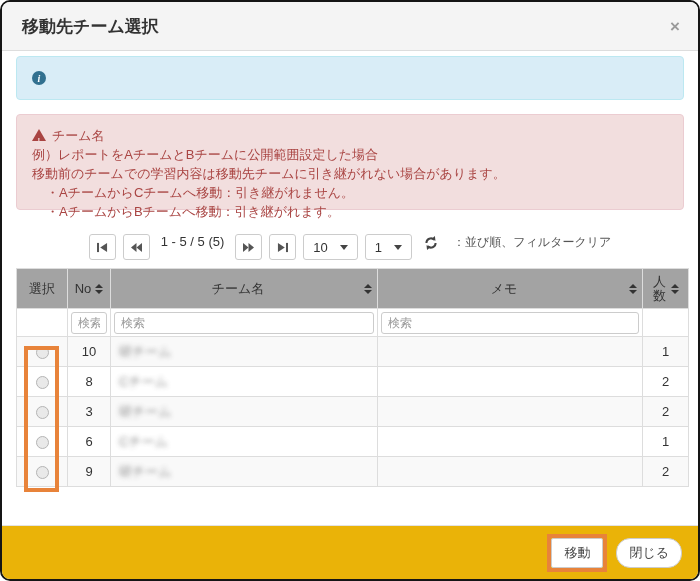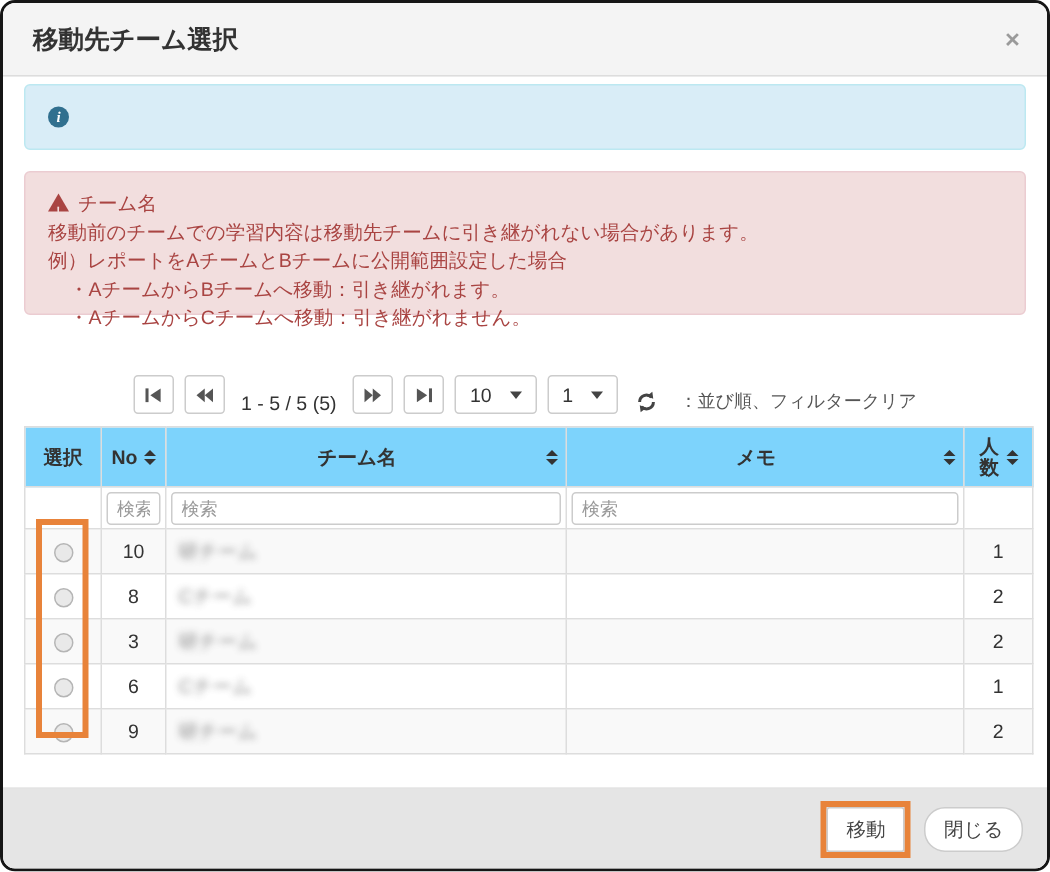--- a/index.html
+++ b/index.html
@@ -28,62 +28,62 @@
                    margin-top:14px; padding:11px 15px; line-height:19px; height:96px; }
   .warn-head { display:flex; align-items:center; gap:6px; }
   .warn-icon { position:relative; width:0; height:0; display:inline-block;
                border-left:7px solid transparent; border-right:7px solid transparent;
                border-bottom:12px solid #a94442; margin-top:-2px; }
   .warn-icon i { position:absolute; left:-1.5px; top:2.5px; color:#f2dede; font-size:8px;
                  font-style:normal; font-weight:bold; }
   .warn-indent { padding-left:14px; }
 
   
-  .pager { margin:40px auto 8px; display:flex; align-items:flex-end; justify-content:center;
+  .pager { margin:24px auto 8px; display:flex; align-items:flex-start; justify-content:center;
            gap:7px; font-size:13px; color:#333; }
   .pbtn { border:1px solid #ccc; background:#fff; border-radius:3px; height:26px;
           min-width:27px; display:inline-flex; align-items:center; justify-content:center;
           cursor:pointer; }
   .pinfo { padding:0 4px; }
   .psel { border:1px solid #ccc; background:#fff; border-radius:3px; height:26px;
           display:inline-flex; align-items:center; gap:12px; padding:0 9px; cursor:pointer; }
   .caret-down { width:0; height:0; border-left:4px solid transparent;
                 border-right:4px solid transparent; border-top:5px solid #444; }
   .ptool { display:inline-flex; align-items:center; gap:14px; margin-left:4px; }
   .plabel { color:#555; font-size:12px; }
   .col-icon { width:17px; height:14px; border:2px solid #444; display:inline-flex; }
   .col-icon .half { flex:1; background:#fff; }
   .col-icon .div { width:2px; background:#444; }
 
   
   table.teams { width:672px; border-collapse:collapse; font-size:13px; color:#333;
                 table-layout:fixed; }
   .teams th, .teams td { border:1px solid #ddd; }
-  .teams thead th { background:#7dd3fc; font-weight:bold; height:40px; padding:0 5px; }
+  .teams thead th { background:#a3a3a3; font-weight:normal; height:40px; padding:0 5px; }
   .th-flex { display:flex; align-items:center; justify-content:center; gap:4px; }
   .th-flex.spread .sort { margin-left:auto; }
   .sort { display:inline-flex; flex-direction:column; gap:2px; }
   .sort b { width:0; height:0; border-left:4px solid transparent; border-right:4px solid transparent; }
   .sort .up { border-bottom:4px solid #333; }
   .sort .dn { border-top:4px solid #333; }
   .search-row td { height:28px; padding:2px 3px; background:#fff; }
   .search-row input { height:22px; border:1px solid #ccc; border-radius:3px;
                       padding:2px 6px; font-size:12px; width:100%;
                       font-family:"Liberation Sans","DejaVu Sans",sans-serif; }
   .search-row input::placeholder { color:#999; }
   .teams tbody td { height:30px; padding:0 8px; background:#fff; }
   .teams tbody tr.odd td { background:#f9f9f9; }
   .cell-c { text-align:center; }
   .radio { display:inline-block; width:13px; height:13px; border-radius:50%;
            border:1px solid #b5b5b5; background:#e9e9e9; cursor:pointer; vertical-align:middle; }
   .team-blur { color:#7d7d7d; filter:blur(2.5px); opacity:.9; }
 
   
   .modal-footer { position:absolute; left:0; right:0; bottom:0; height:54px;
-                  background:#e5e5e5; border-top:1px solid #e3e3e3; display:flex;
+                  background:#eab308; border-top:1px solid #e3e3e3; display:flex;
                   align-items:center; justify-content:flex-end; padding:0 16px; gap:9px; }
   .btn { background:#fff; border:1px solid #ccc; border-radius:14px; font-size:13px;
          color:#444; padding:5px 12px; cursor:pointer;
          font-family:"Liberation Sans","DejaVu Sans",sans-serif; }
 
   
   .ann { position:absolute; border:4px solid #e8833a; pointer-events:none; z-index:5; }
   .ann-radios { left:22px; top:344px; width:35px; height:146px; }
   .ann-move { position:relative; border:4px solid #e8833a; display:inline-block; line-height:0; }
   .ann-move .btn { border-radius:2px; }
@@ -104,24 +104,24 @@
       <span class="info-icon">i</span>
     </div>
 
     <div class="alert alert-warning">
       <div class="warn-head">
         <span class="warn-icon">
             <i>!</i>
           </span>
         <span>チーム名</span>
       </div>
+      <div>例）レポートをAチームとBチームに公開範囲設定した場合</div>
       <div>移動前のチームでの学習内容は移動先チームに引き継がれない場合があります。</div>
-      <div>例）レポートをAチームとBチームに公開範囲設定した場合</div>
+      <div class="warn-indent">・AチームからCチームへ移動：引き継がれません。</div>
       <div class="warn-indent">・AチームからBチームへ移動：引き継がれます。</div>
-      <div class="warn-indent">・AチームからCチームへ移動：引き継がれません。</div>
     </div>
 
     <div class="pager">
       <span class="pbtn">
         <svg width="13" height="11" viewBox="0 0 14 12">
             <rect x="1" y="1" width="2.2" height="10" fill="#555"></rect>
             <polygon points="12,1 12,11 4.5,6" fill="#555"></polygon>
           </svg>
       </span>
       <span class="pbtn">

